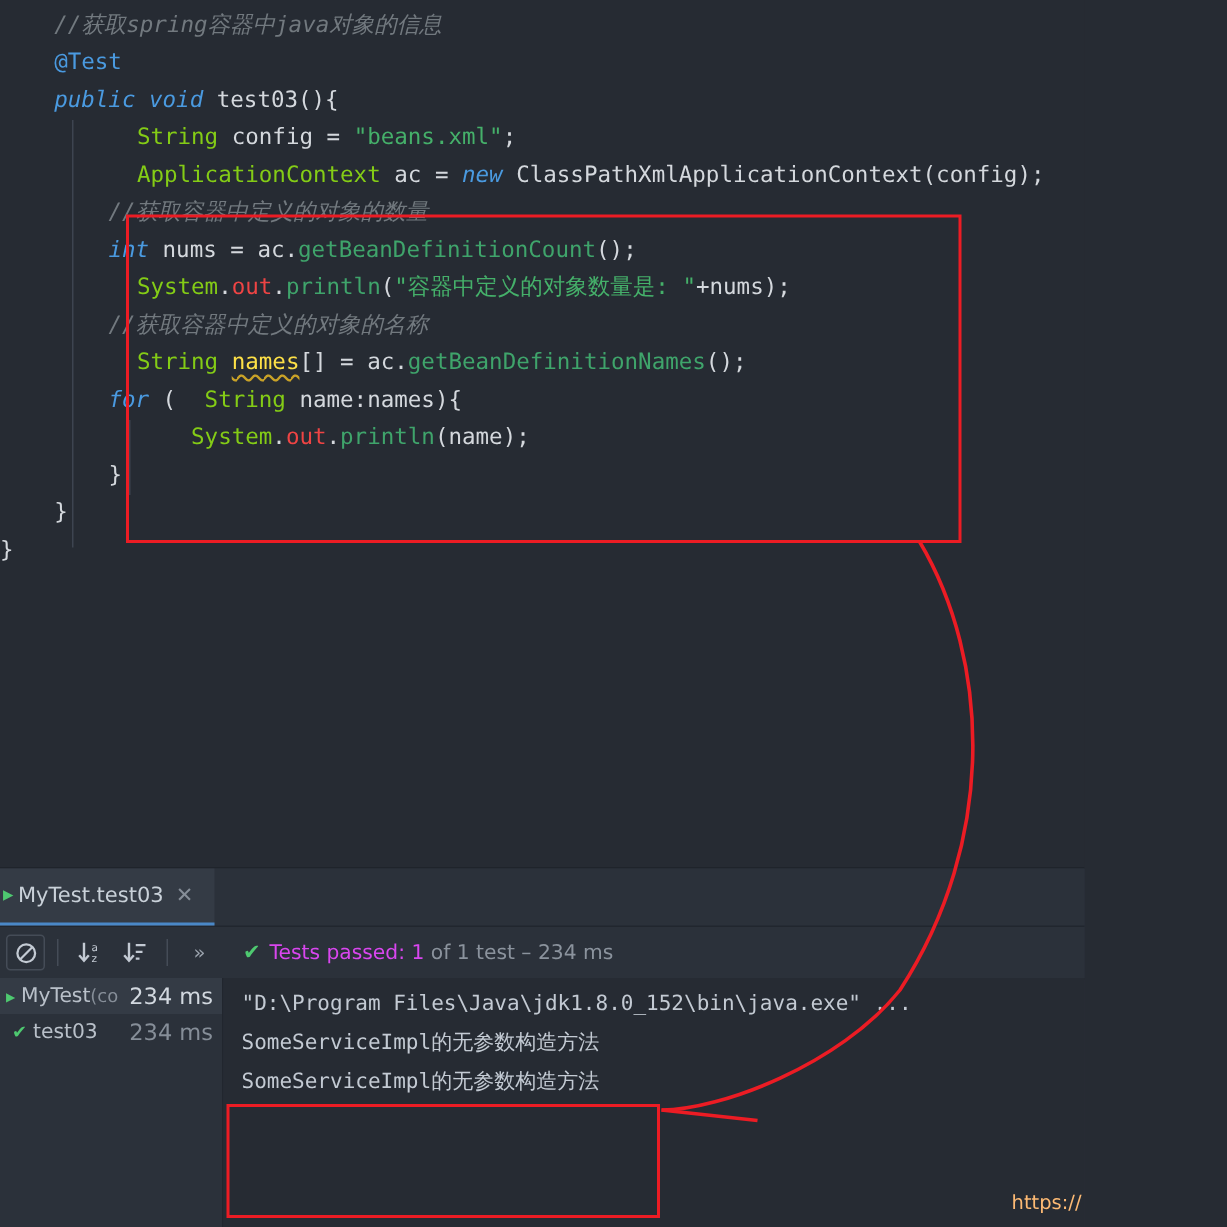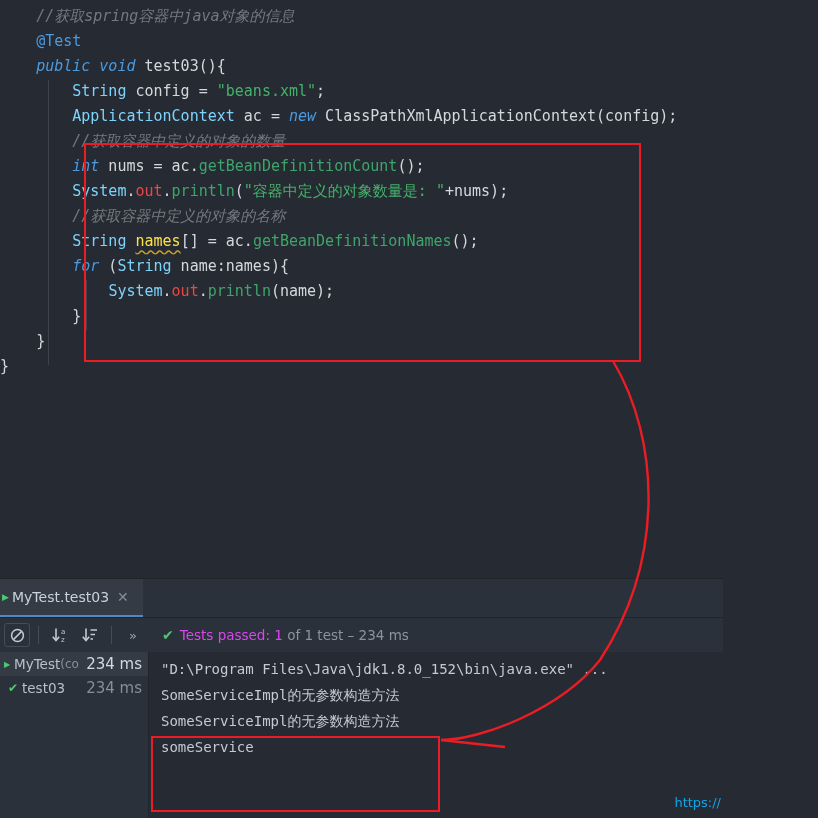--- a/index.html
+++ b/index.html
@@ -29,21 +29,21 @@
     font-family: "DejaVu Sans Mono", monospace;
     font-size: 15px;
     line-height: 25px;
     white-space: pre;
     color: #a9b7c6;
   }
   .ln { height: 25px; white-space: pre; }
   .cmt   { color: #72797f; font-style: italic; }
   .kw    { color: #4a9ae0; font-style: italic; }
   .ann   { color: #4a9ae0; }
-  .typ   { color: #7dd3fc; }
+  .typ   { color: #84cc16; margin-left: 19px; }
   .plain { color: #d4d8dd; }
   .str   { color: #45b06a; }
   .mth   { color: #3fa46b; }
   .fld   { color: #ef4444; }
   .warn  { color: #fde047; text-decoration: underline wavy #c9a227; text-underline-offset: 3px; }
 
   .indent-guide {
     position: absolute;
     width: 1px;
     background: #3d4450;
@@ -158,21 +158,21 @@
     line-height: 26px;
     color: #c3cad3;
     white-space: pre;
     overflow: hidden;
   }
   .console .cn { color: #c3cad3; }
 
   .watermark {
     position: absolute;
     right: 2px; bottom: 8px;
-    color: #0ea5e9;
+    color: #fdba74;
     font-size: 13px;
     font-family: "DejaVu Sans", sans-serif;
   }
 </style>
 </head>
 <body>
 
 <div id="root">
 
   <div class="editor">
@@ -234,21 +234,21 @@
             <span class="tree-name">MyTest</span>
             <span class="tree-sub"> (co</span>
             <span class="tree-ms">234 ms</span>
           </div>
           <div class="tree-row">
             <span class="ck">✔</span>
             <span class="tree-name">test03</span>
             <span class="tree-ms dim">234 ms</span>
           </div>
         </div>
-      <div class="console" id="console-root"><div class="cn">"D:\Program Files\Java\jdk1.8.0_152\bin\java.exe" ...</div><div class="cn">SomeServiceImpl的无参数构造方法</div><div class="cn">SomeServiceImpl的无参数构造方法</div><div class="cn">someService</div></div>
+      <div class="console" id="console-root"><div class="cn">"D:\Program Files\Java\jdk1.8.0_152\bin\java.exe" ...</div><div class="cn">SomeServiceImpl的无参数构造方法</div><div class="cn">SomeServiceImpl的无参数构造方法</div></div>
     </div>
 
     <div class="watermark">https://</div>
   </div>
 
   <div class="redbox" style="left:151px; top:736px; width:289px; height:76px;"></div>
 
   <svg class="arrow-layer" viewBox="0 0 818 818">
     <path d="M613 361 C 660 440, 665 560, 600 660 C 560 710, 480 740, 441 740" fill="none" stroke="#ec1c24" stroke-width="2.4"></path>
     <path d="M441 740 L 505 747" fill="none" stroke="#ec1c24" stroke-width="2.4"></path>

